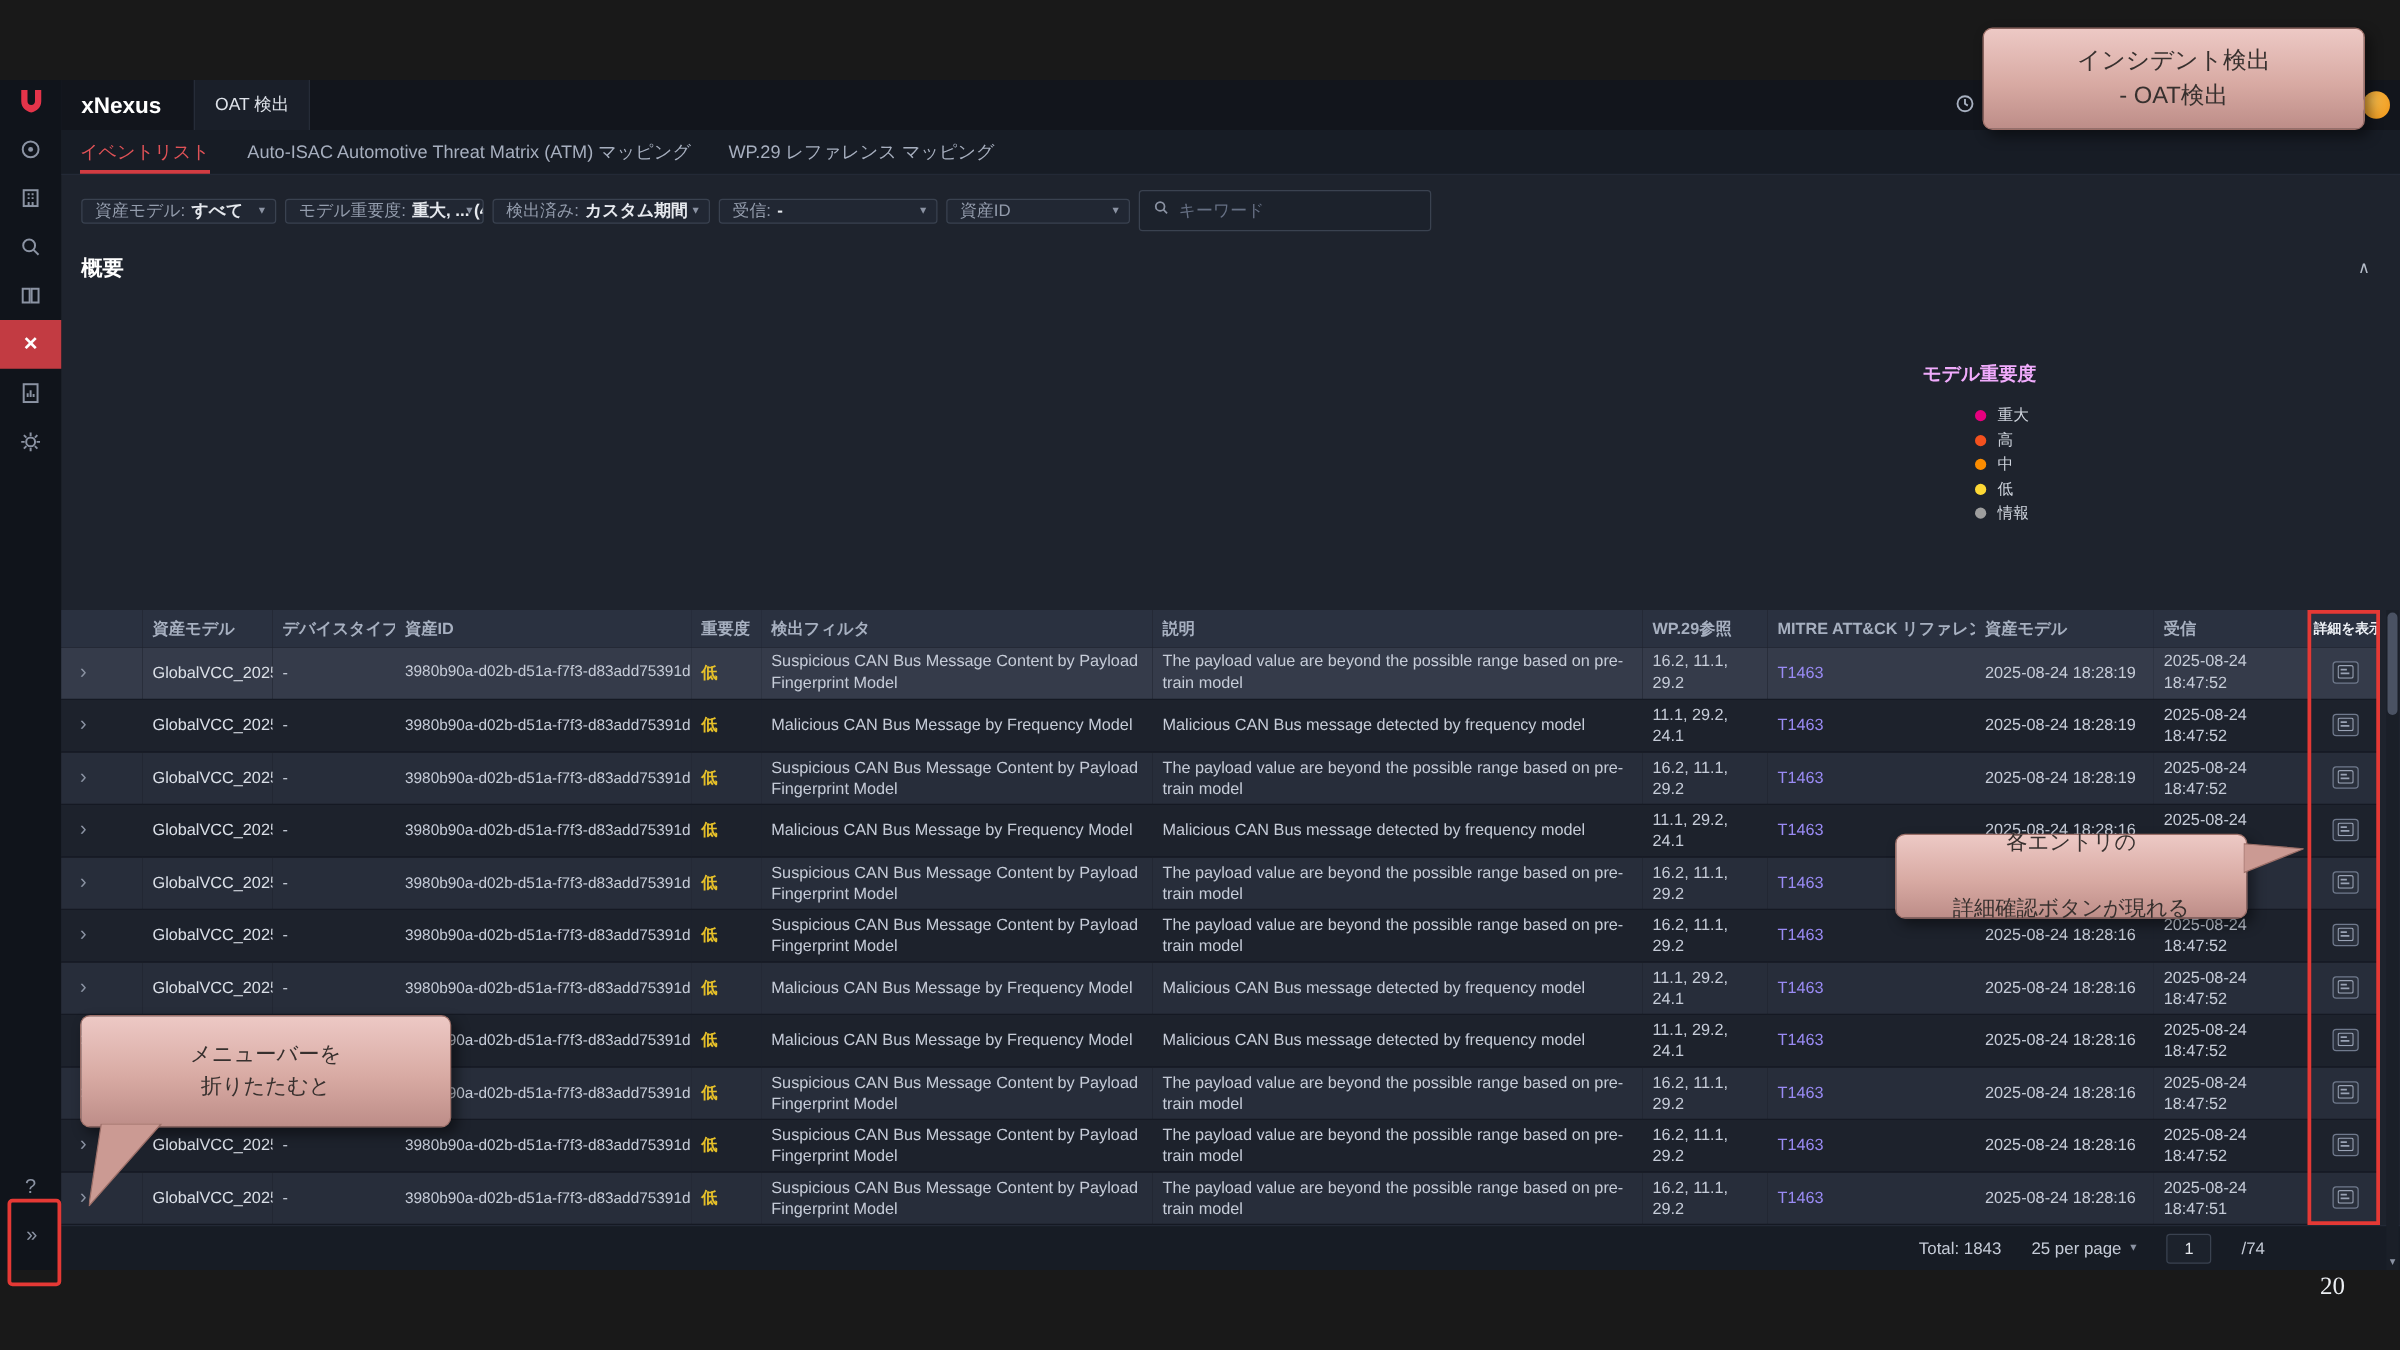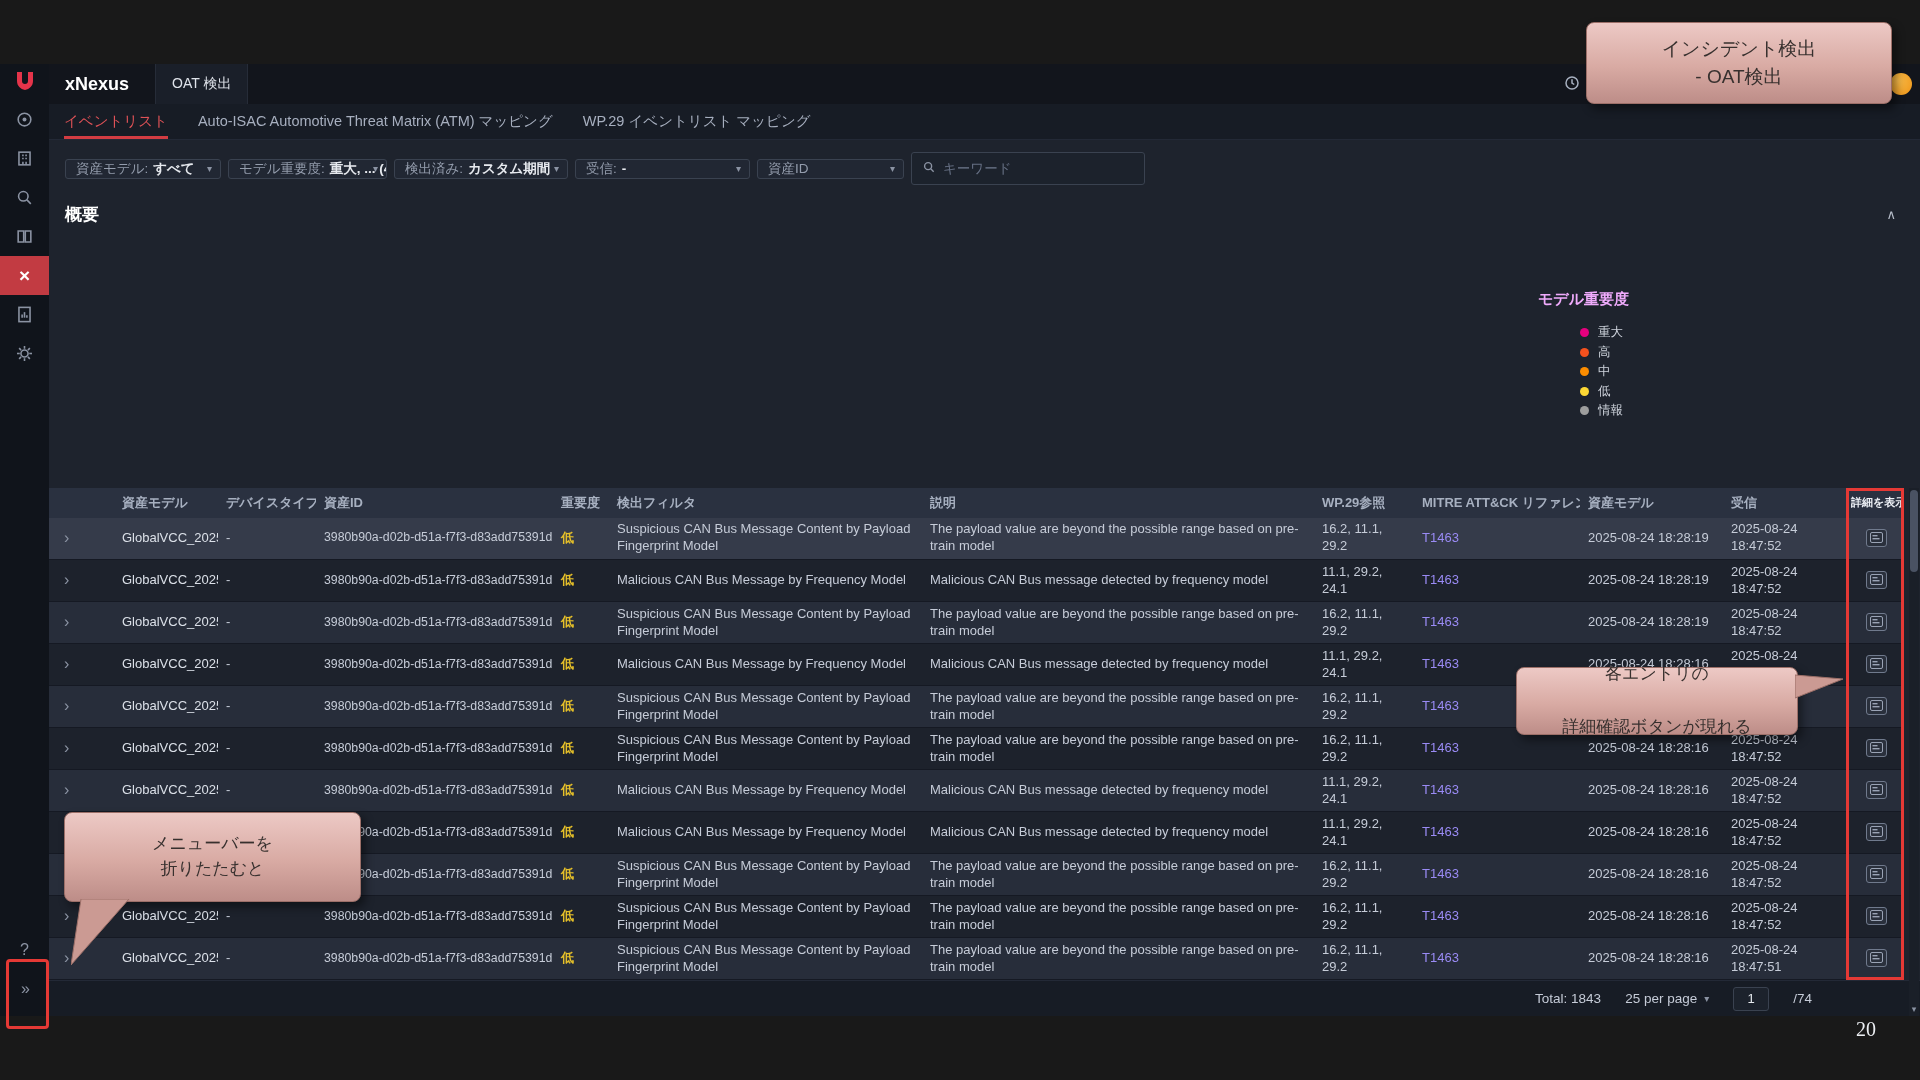--- a/index.html
+++ b/index.html
@@ -191,21 +191,21 @@
             <circle cx="12" cy="12" r="8"></circle>
             <path d="M12 7v5l3 2"></path>
           </svg>
       </span>
       <span class="avatar"></span>
     </header>
 
     <nav class="tabs">
       <span class="tab active">イベントリスト</span>
         <span class="tab">Auto-ISAC Automotive Threat Matrix (ATM) マッピング</span>
-        <span class="tab">WP.29 イベントリスト マッピング</span>
+        <span class="tab">WP.29 レファレンス マッピング</span>
     </nav>
 
     <div class="filters">
       <div class="filter">
           <span class="f-label">資産モデル:</span>
           <span class="f-value">すべて</span>
         </div>
         <div class="filter">
           <span class="f-label">モデル重要度:</span>
           <span class="f-value">重大, ... (4)</span>

